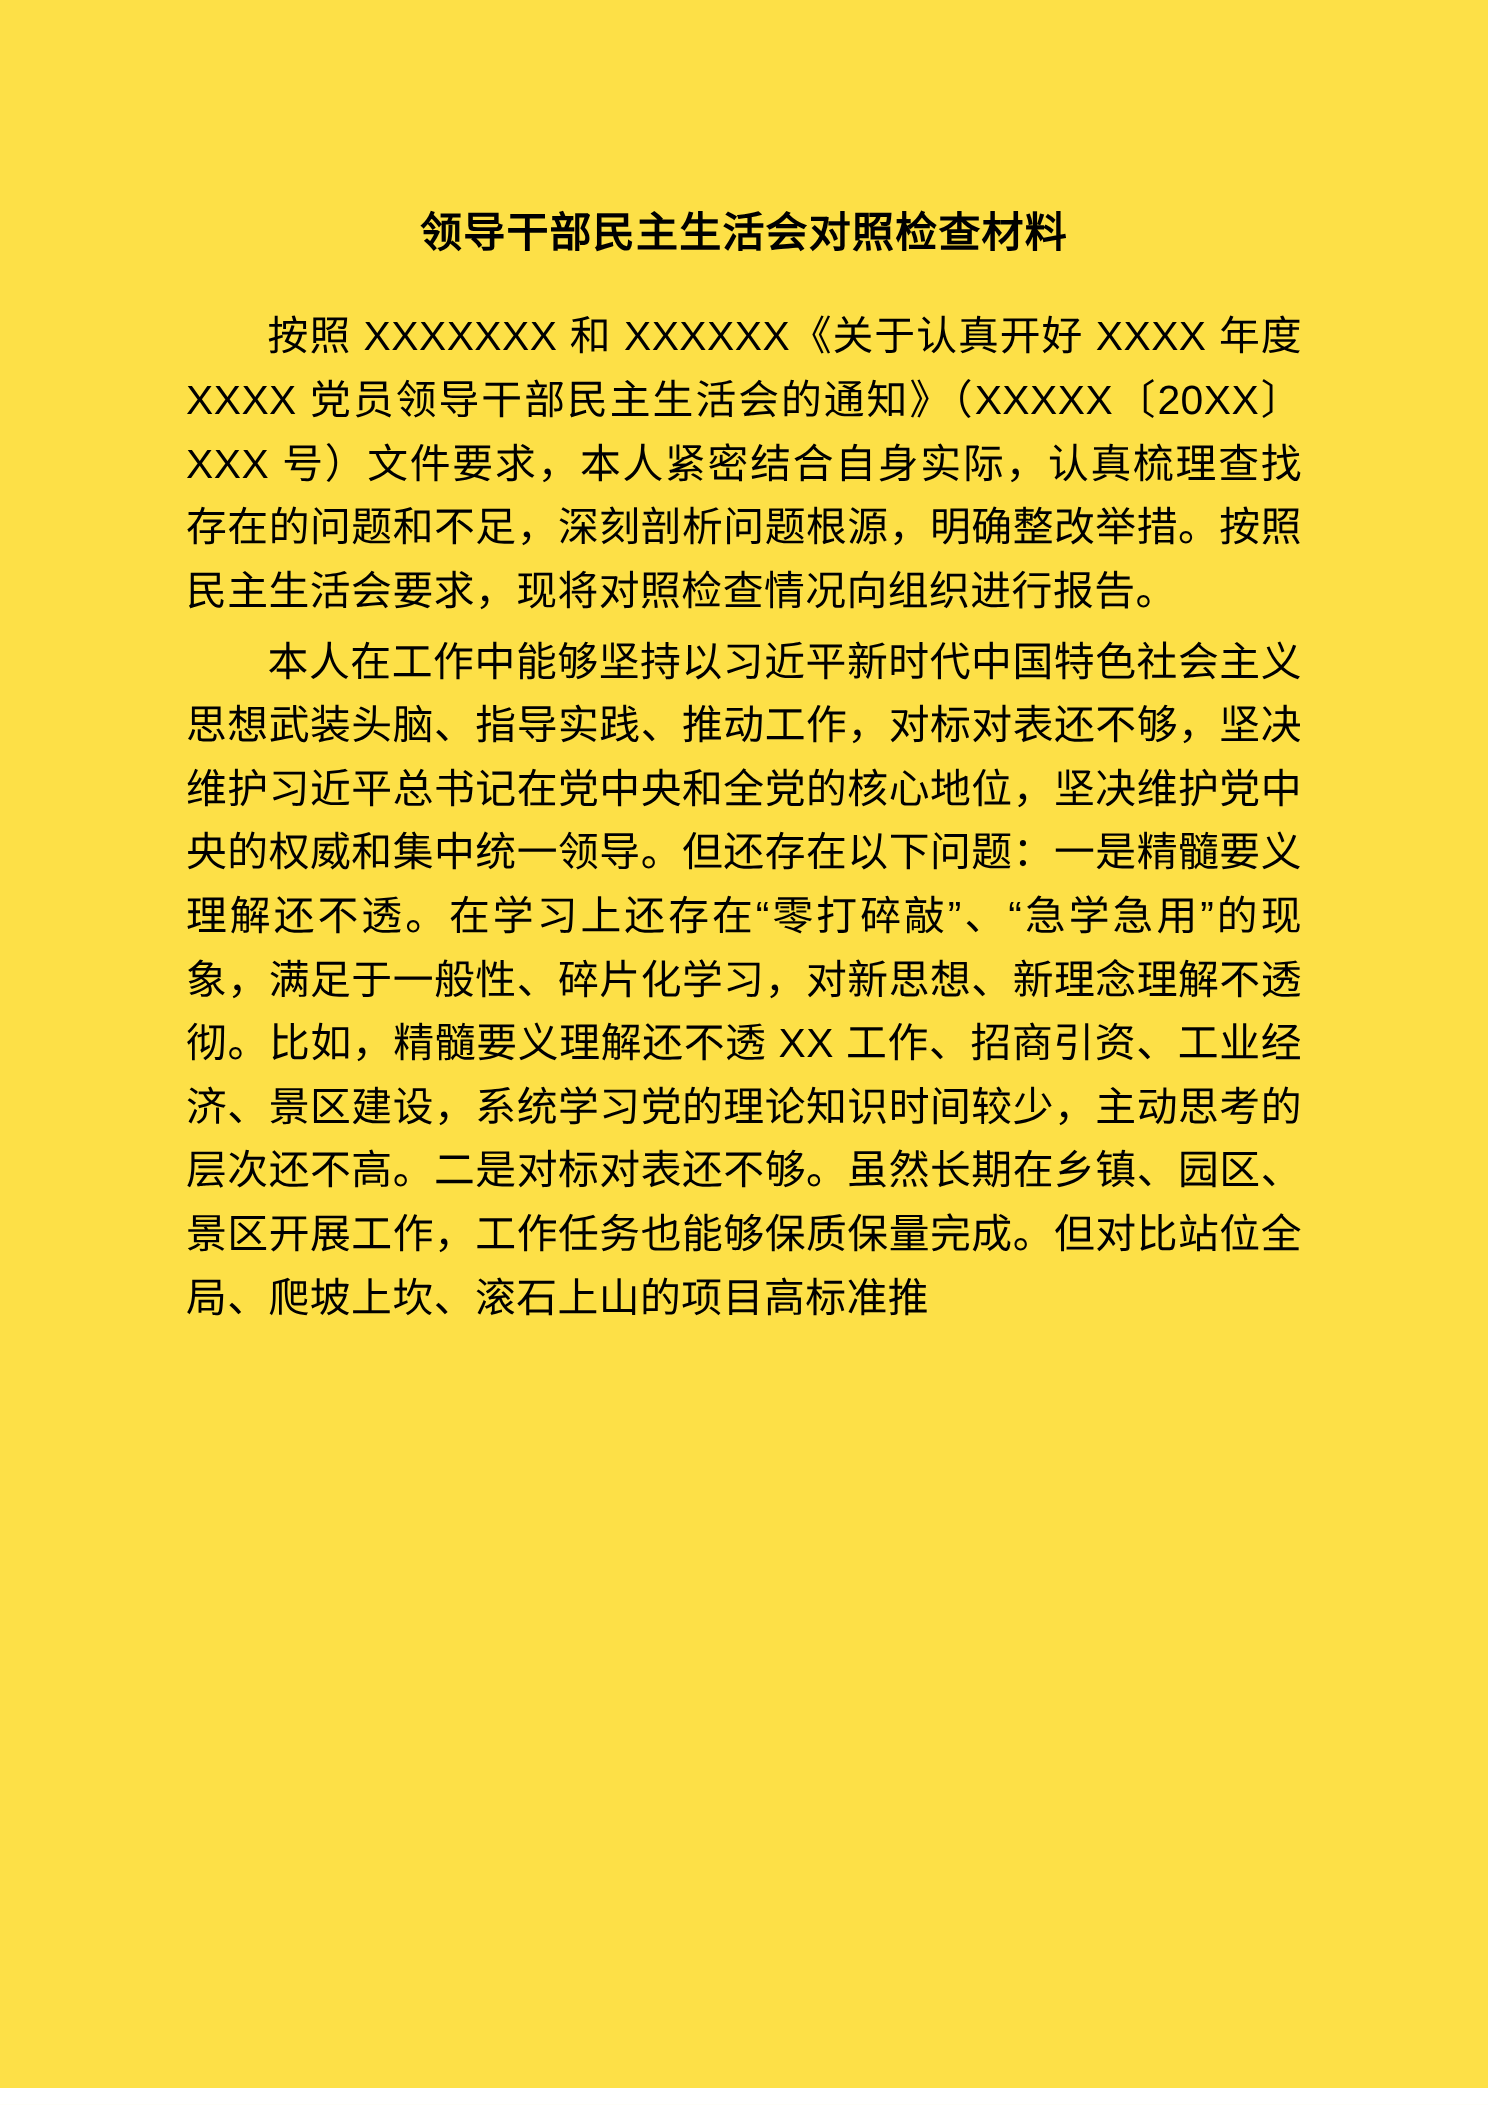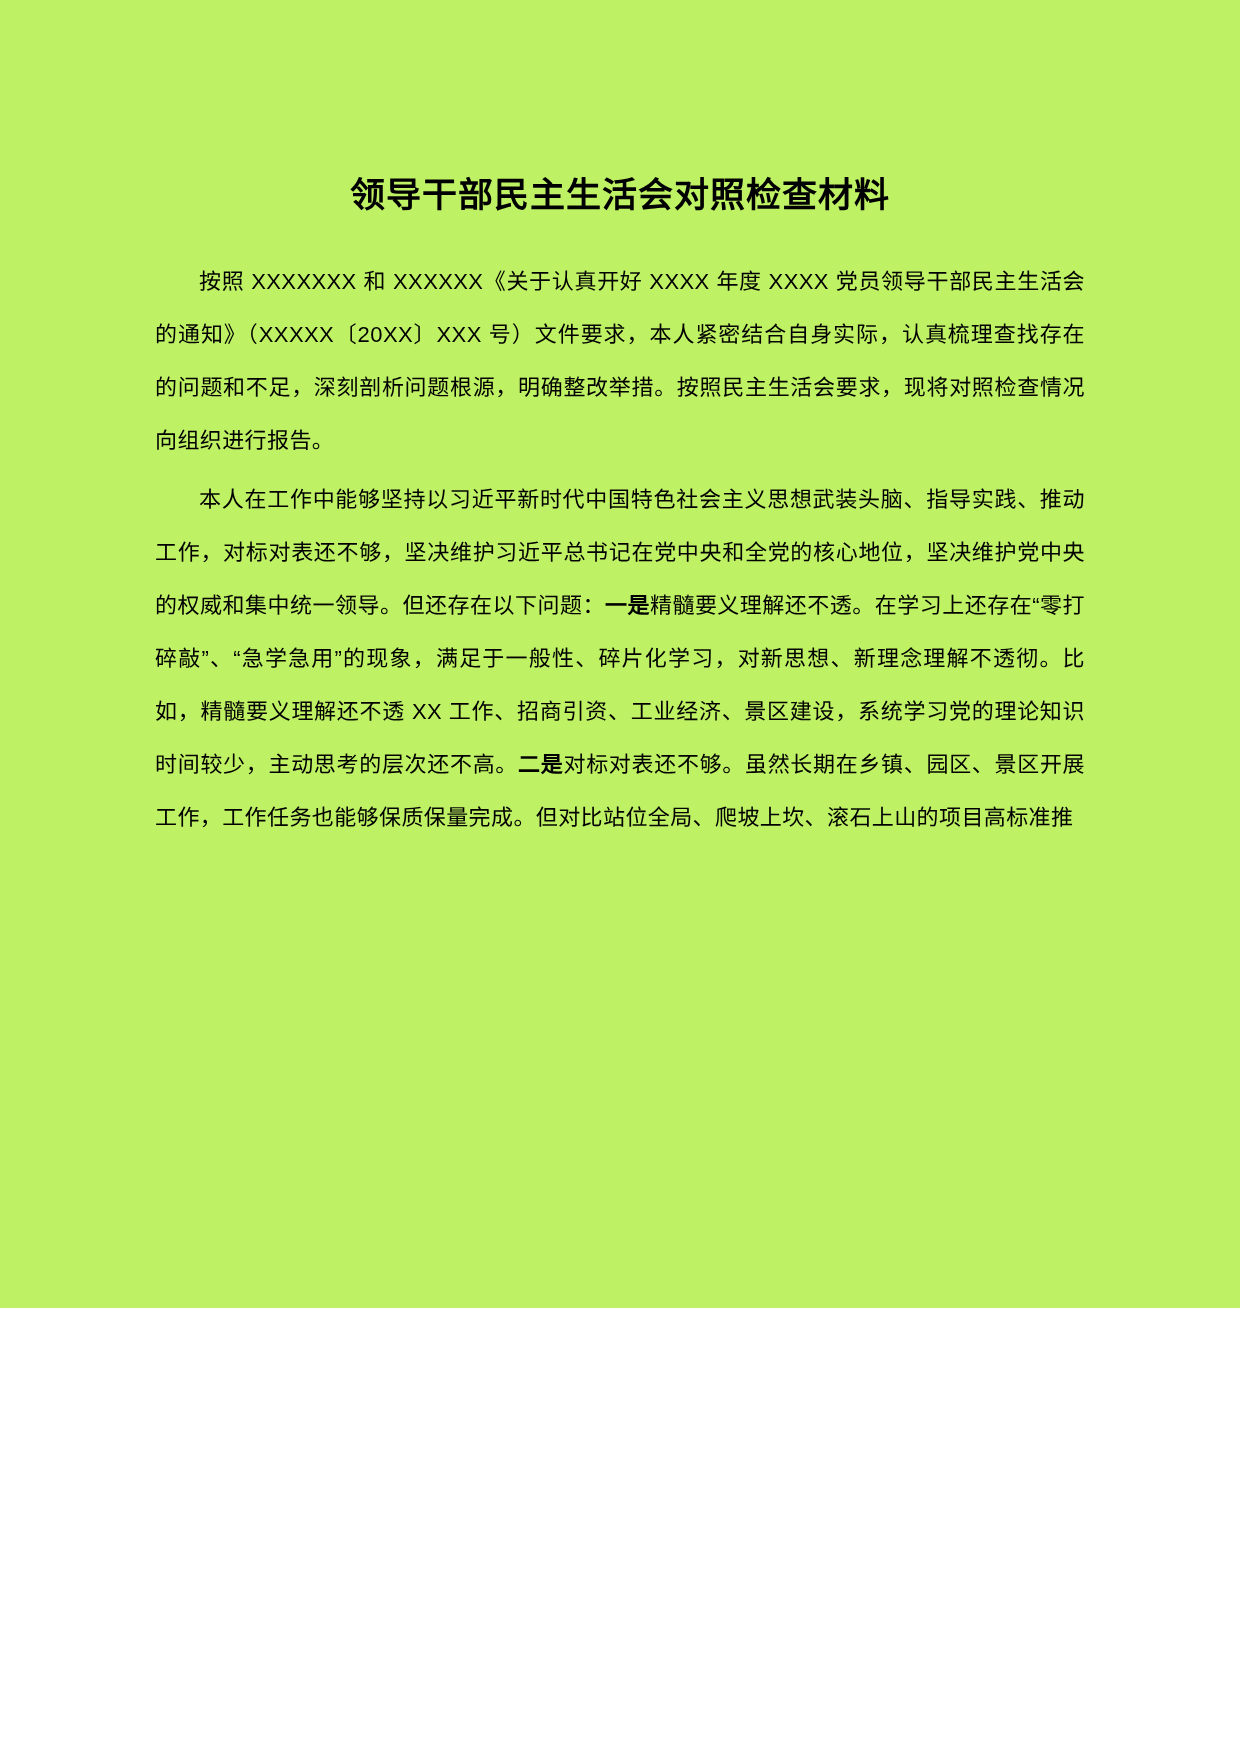--- a/index.html
+++ b/index.html
@@ -11,37 +11,37 @@
   body {
     width: 1240px;
     height: 1754px;
     font-family: "Liberation Sans", "DejaVu Sans", sans-serif;
     color: #000000;
     -webkit-font-smoothing: antialiased;
   }
   .page {
     box-sizing: border-box;
     width: 1240px;
-    height: 1308px;
+    height: 1740px;
     padding: 150px 155px 90px 155px;
-    background: #bef264;
+    background: #fde047;
     position: relative;
     overflow: hidden;
   }
   .doc-title {
     font-size: 35px;
     font-weight: bold;
     text-align: center;
     letter-spacing: 1px;
     margin: 20px 0 36px 0;
     line-height: 1.4;
     color: #000000;
   }
   p.para {
-    font-size: 22px;
+    font-size: 34px;
     line-height: 53px;
     margin: 0 0 6px 0;
     text-align: justify;
     text-justify: inter-ideograph;
     text-indent: 2em;
     color: #000000;
     letter-spacing: 0.4px;
   }
   p.heading-red {
     color: #e8380d;
@@ -57,21 +57,21 @@
     font-weight: bold;
     font-size: 26.5px;
     line-height: 53px;
     margin: 2px 0 4px 0;
     text-indent: 2em;
     text-align: justify;
     text-justify: inter-ideograph;
     letter-spacing: 0.3px;
   }
   .b {
-    font-weight: bold;
+    font-weight: normal;
   }
 </style>
 </head>
 <body>
 
 <div class="page">
 
   <h1 class="doc-title">领导干部民主生活会对照检查材料</h1>
 
   <p class="para">按照 XXXXXXX 和 XXXXXX《关于认真开好 XXXX 年度 XXXX 党员领导干部民主生活会的通知》（XXXXX〔20XX〕XXX 号）文件要求，本人紧密结合自身实际，认真梳理查找存在的问题和不足，深刻剖析问题根源，明确整改举措。按照民主生活会要求，现将对照检查情况向组织进行报告。</p>

